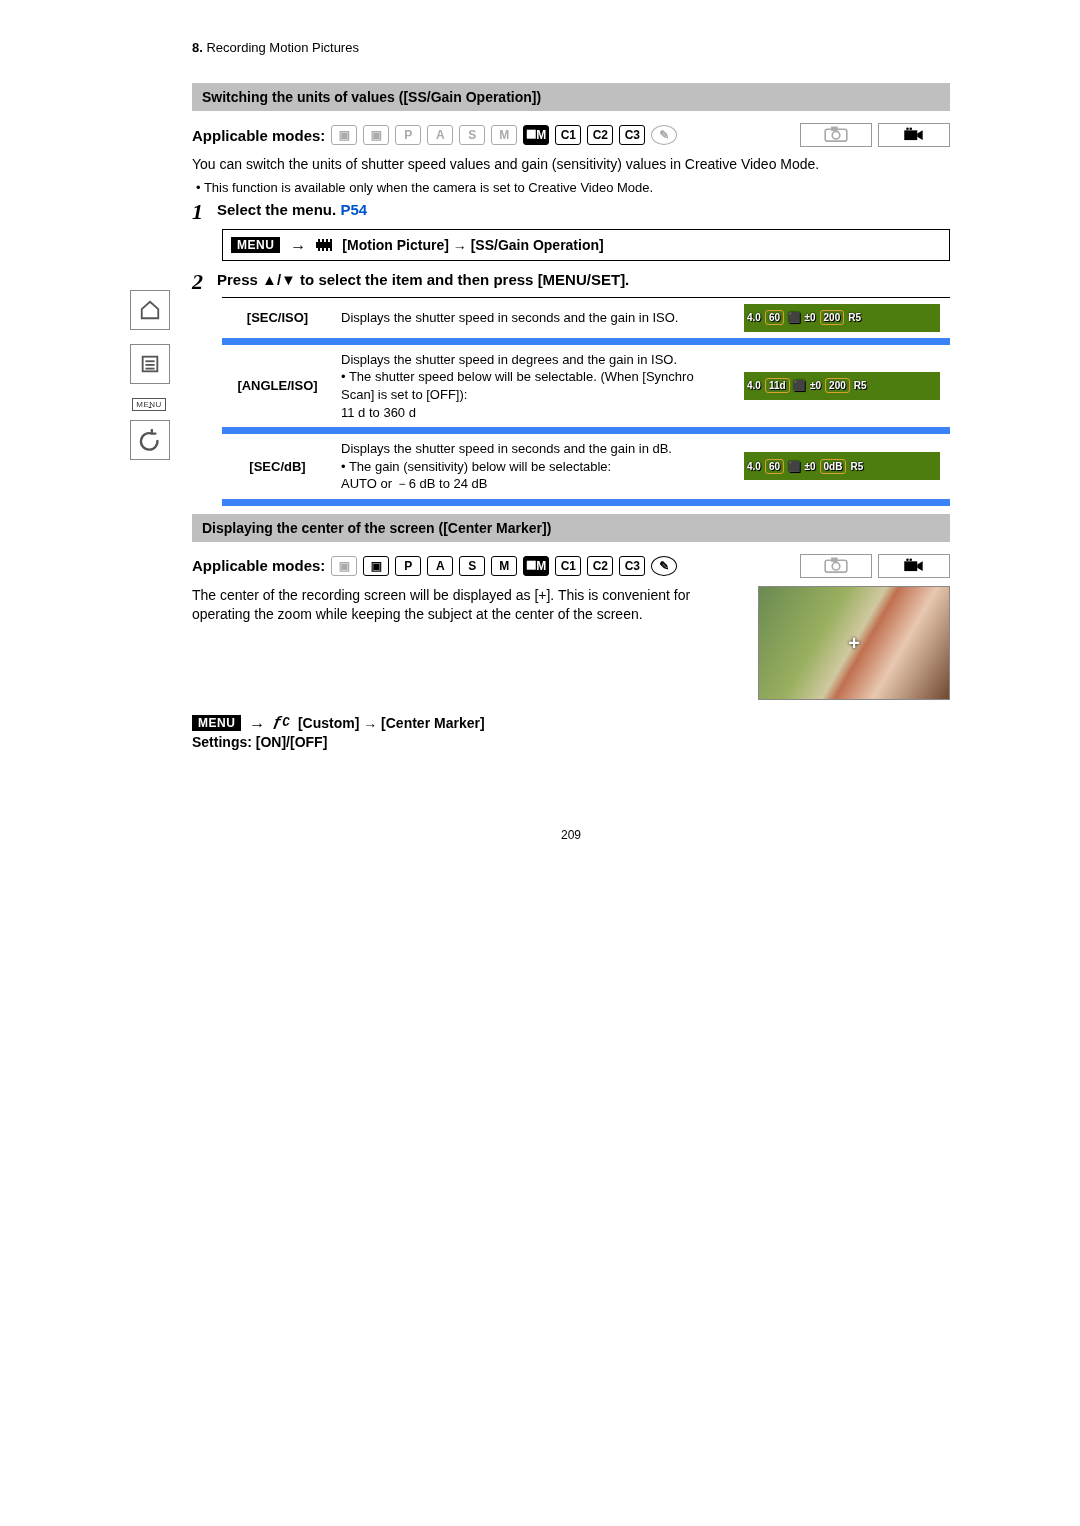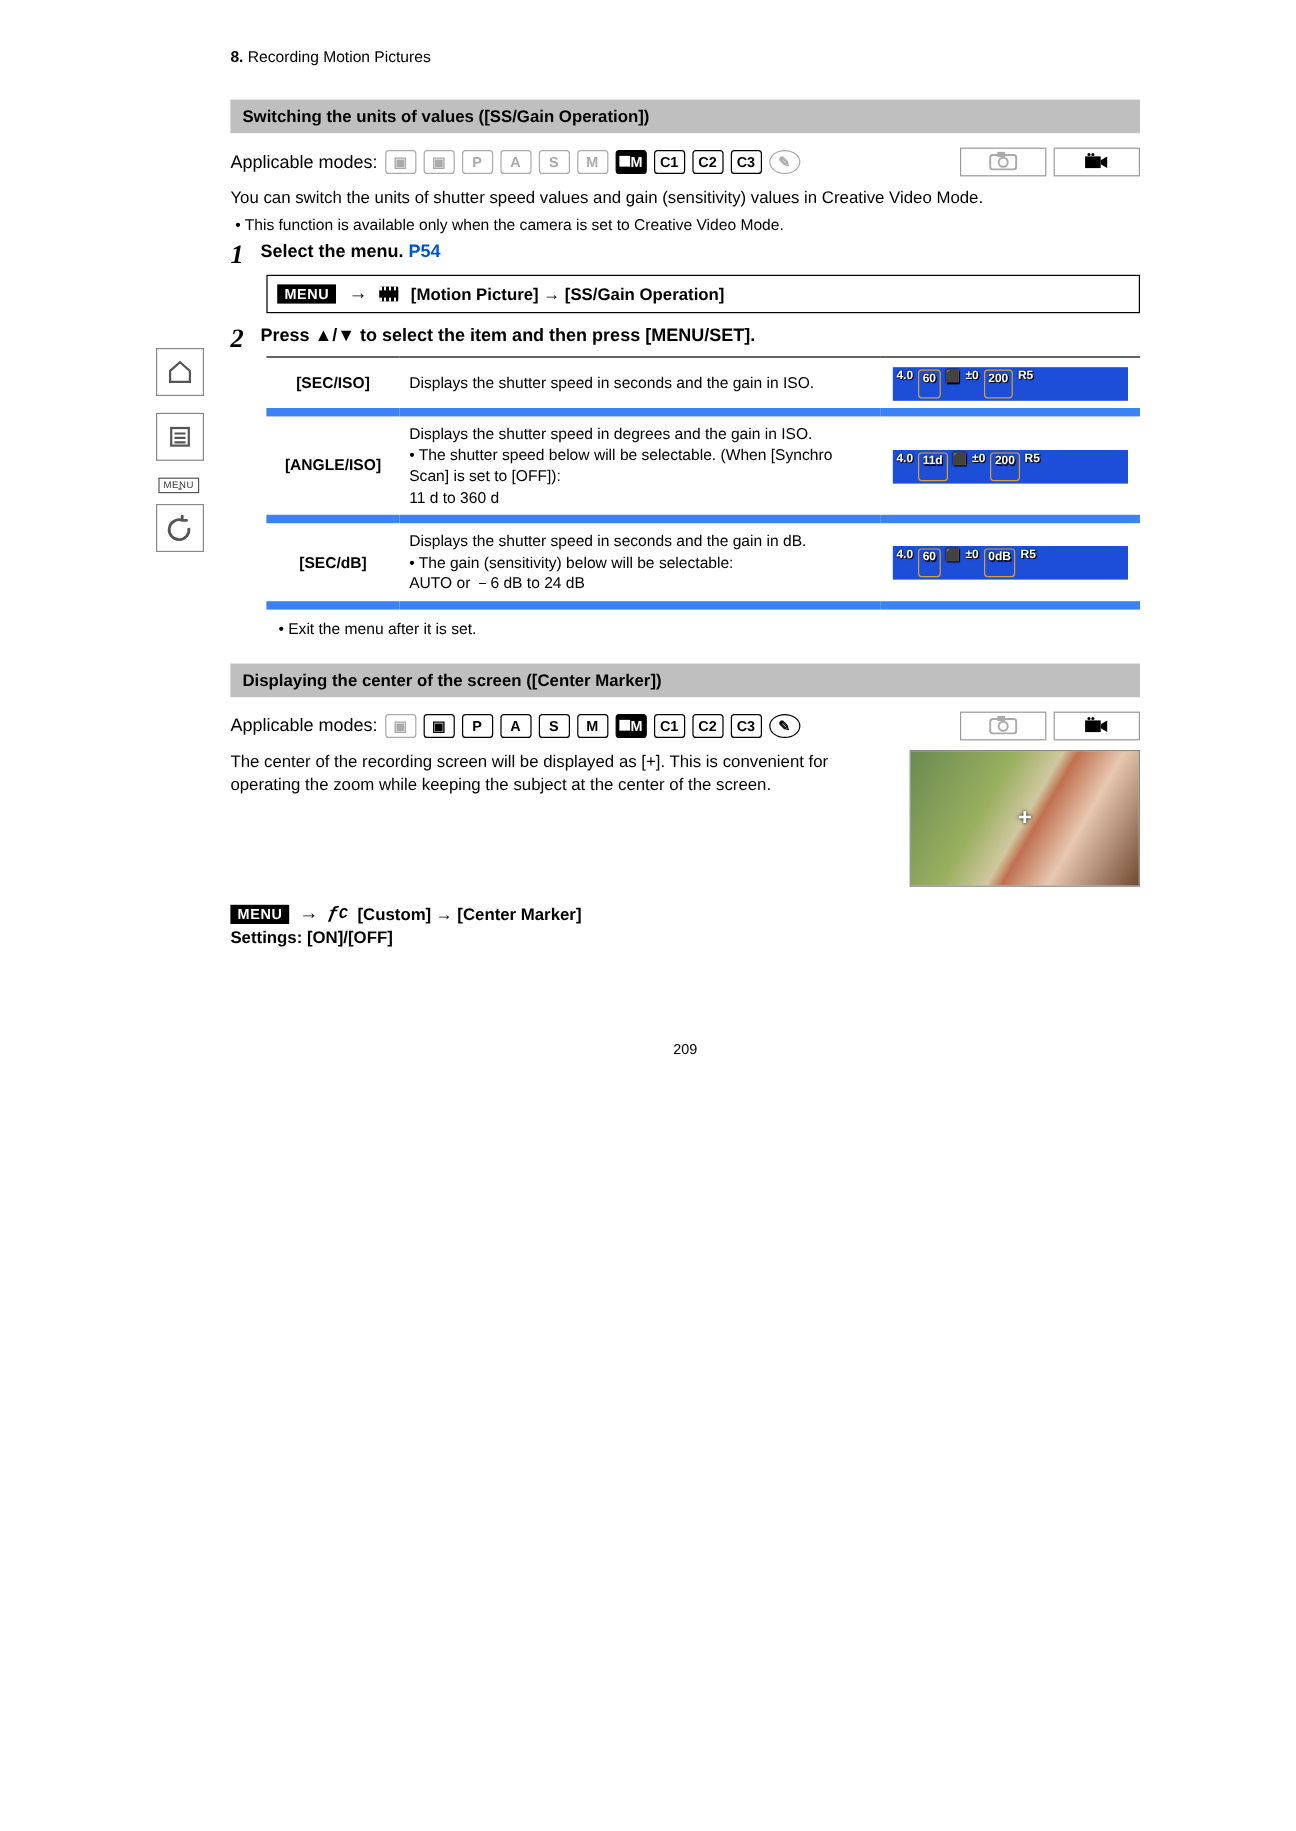--- a/index.html
+++ b/index.html
@@ -58,21 +58,21 @@
     font-weight: bold;
     font-size: 14px;
     margin-bottom: 12px;
   }
   .modes-row {
     display: flex;
     align-items: center;
     gap: 6px;
     margin-bottom: 8px;
   }
-  .modes-label { font-weight: normal; font-size: 15px; }
+  .modes-label { font-weight: bold; font-size: 15px; }
   .mode-box {
     display: inline-flex;
     align-items: center;
     justify-content: center;
     min-width: 20px;
     height: 18px;
     padding: 0 2px;
     border: 1.5px solid #000;
     border-radius: 3px;
     font-size: 12px;
@@ -153,22 +153,23 @@
     vertical-align: middle;
     font-size: 13px;
   }
   table.opts td.optname { font-weight: bold; width: 95px; text-align:center;}
   table.opts td.desc { line-height: 1.35; }
   table.opts td.img { width: 200px; text-align:center; }
 
   .disp {
     width: 190px;
     height: 24px;
-    background: #1d4ed8;
+    background: #4d7c0f;
     display: inline-flex;
+    align-items: center;
     justify-content: flex-start;
     gap: 4px;
     padding: 2px 3px;
     overflow:hidden;
   }
   .disp .chip {
     border: 1.5px solid #d8a030;
     border-radius: 3px;
     color: #fff;
     font-size: 10px;
@@ -344,21 +345,20 @@
             <span class="plain">⬛</span>
             <span class="plain">±0</span>
             <span class="chip">0dB</span>
             <span class="plain">R5</span>
           </div>
         </td>
       </tr>
     </tbody>
       </table>
 
-    <div class="exit-note">• Exit the menu after it is set.</div>
 
     <div class="section-bar">Displaying the center of the screen ([Center Marker])</div>
 
     <div class="modes-row">
       <span class="modes-label">Applicable modes:</span>
       <span class="mode-box grey">▣</span>
       <span class="mode-box">▣</span>
       <span class="mode-box">P</span>
       <span class="mode-box">A</span>
       <span class="mode-box">S</span>

